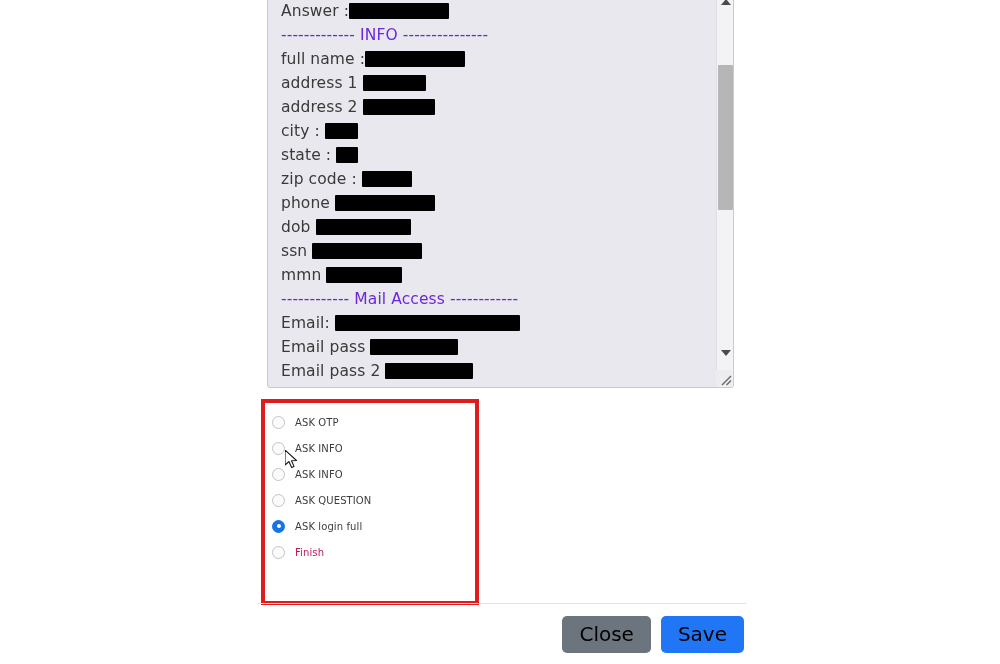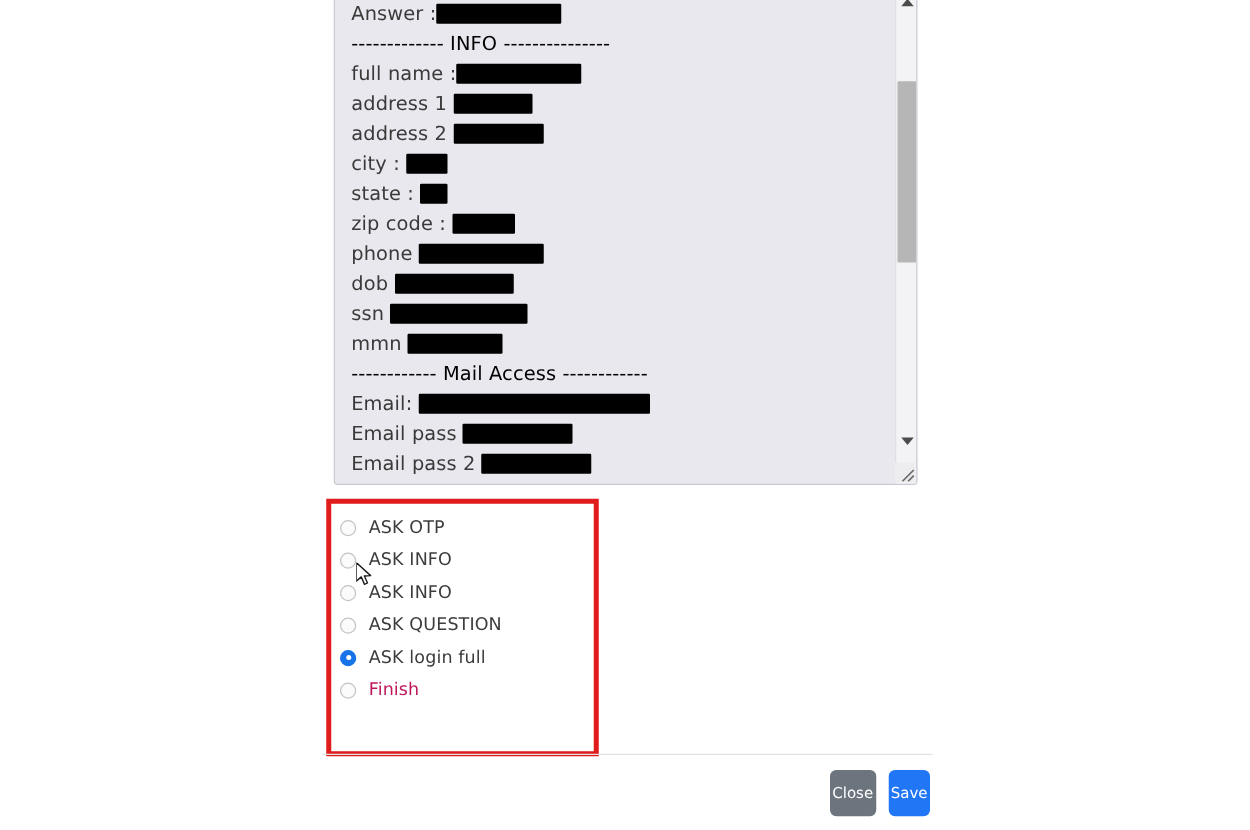--- a/index.html
+++ b/index.html
@@ -44,21 +44,21 @@
   }
   .log-line { height: 24px; display: flex; align-items: center; }
   .log-label { white-space: pre; }
   .redact {
     display: inline-block;
     background: #000;
     height: 16px;
     vertical-align: -3px;
     border-radius: 1px;
   }
-  .sep-line { color: #000000; }
+  .sep-line { color: #6d28d9; }
 
   
   #log-scrollbar {
     position: absolute;
     right: 0; top: 0;
     width: 17px; height: 100%;
     background: #f3f3f5;
     border-left: 1px solid #dfdfe4;
   }
   #log-scrollbar .sb-arrow {
@@ -118,21 +118,21 @@
   }
   .radio.checked::after {
     content: "";
     position: absolute;
     left: 3.5px; top: 3.5px;
     width: 4px; height: 4px;
     border-radius: 50%;
     background: #ffffff;
   }
   .opt-label {
-    font-size: 14px;
+    font-size: 10px;
     color: #3c3c3c;
     letter-spacing: .1px;
     white-space: nowrap;
   }
   .opt-label.danger { color: #be185d; }
 
   
   #footer-divider {
     position: absolute;
     left: 1px; top: 603px;
@@ -145,24 +145,24 @@
     width: 489px; height: 60px;
     display: flex;
     align-items: center;
     justify-content: flex-end;
     padding-right: 2px;
     gap: 10px;
   }
   .btn {
     border: none;
     border-radius: 5px;
-    font-size: 12px;
+    font-size: 20px;
     font-family: "DejaVu Sans", sans-serif;
-    color: #ffffff;
-    padding: 0 2px;
+    color: #000000;
+    padding: 0 17px;
     height: 37px;
     line-height: 37px;
     cursor: pointer;
     white-space: nowrap;
   }
   .btn-secondary { background: #6c757d; }
   .btn-primary { background: #2176f5; }
 
   
   #cursor {

